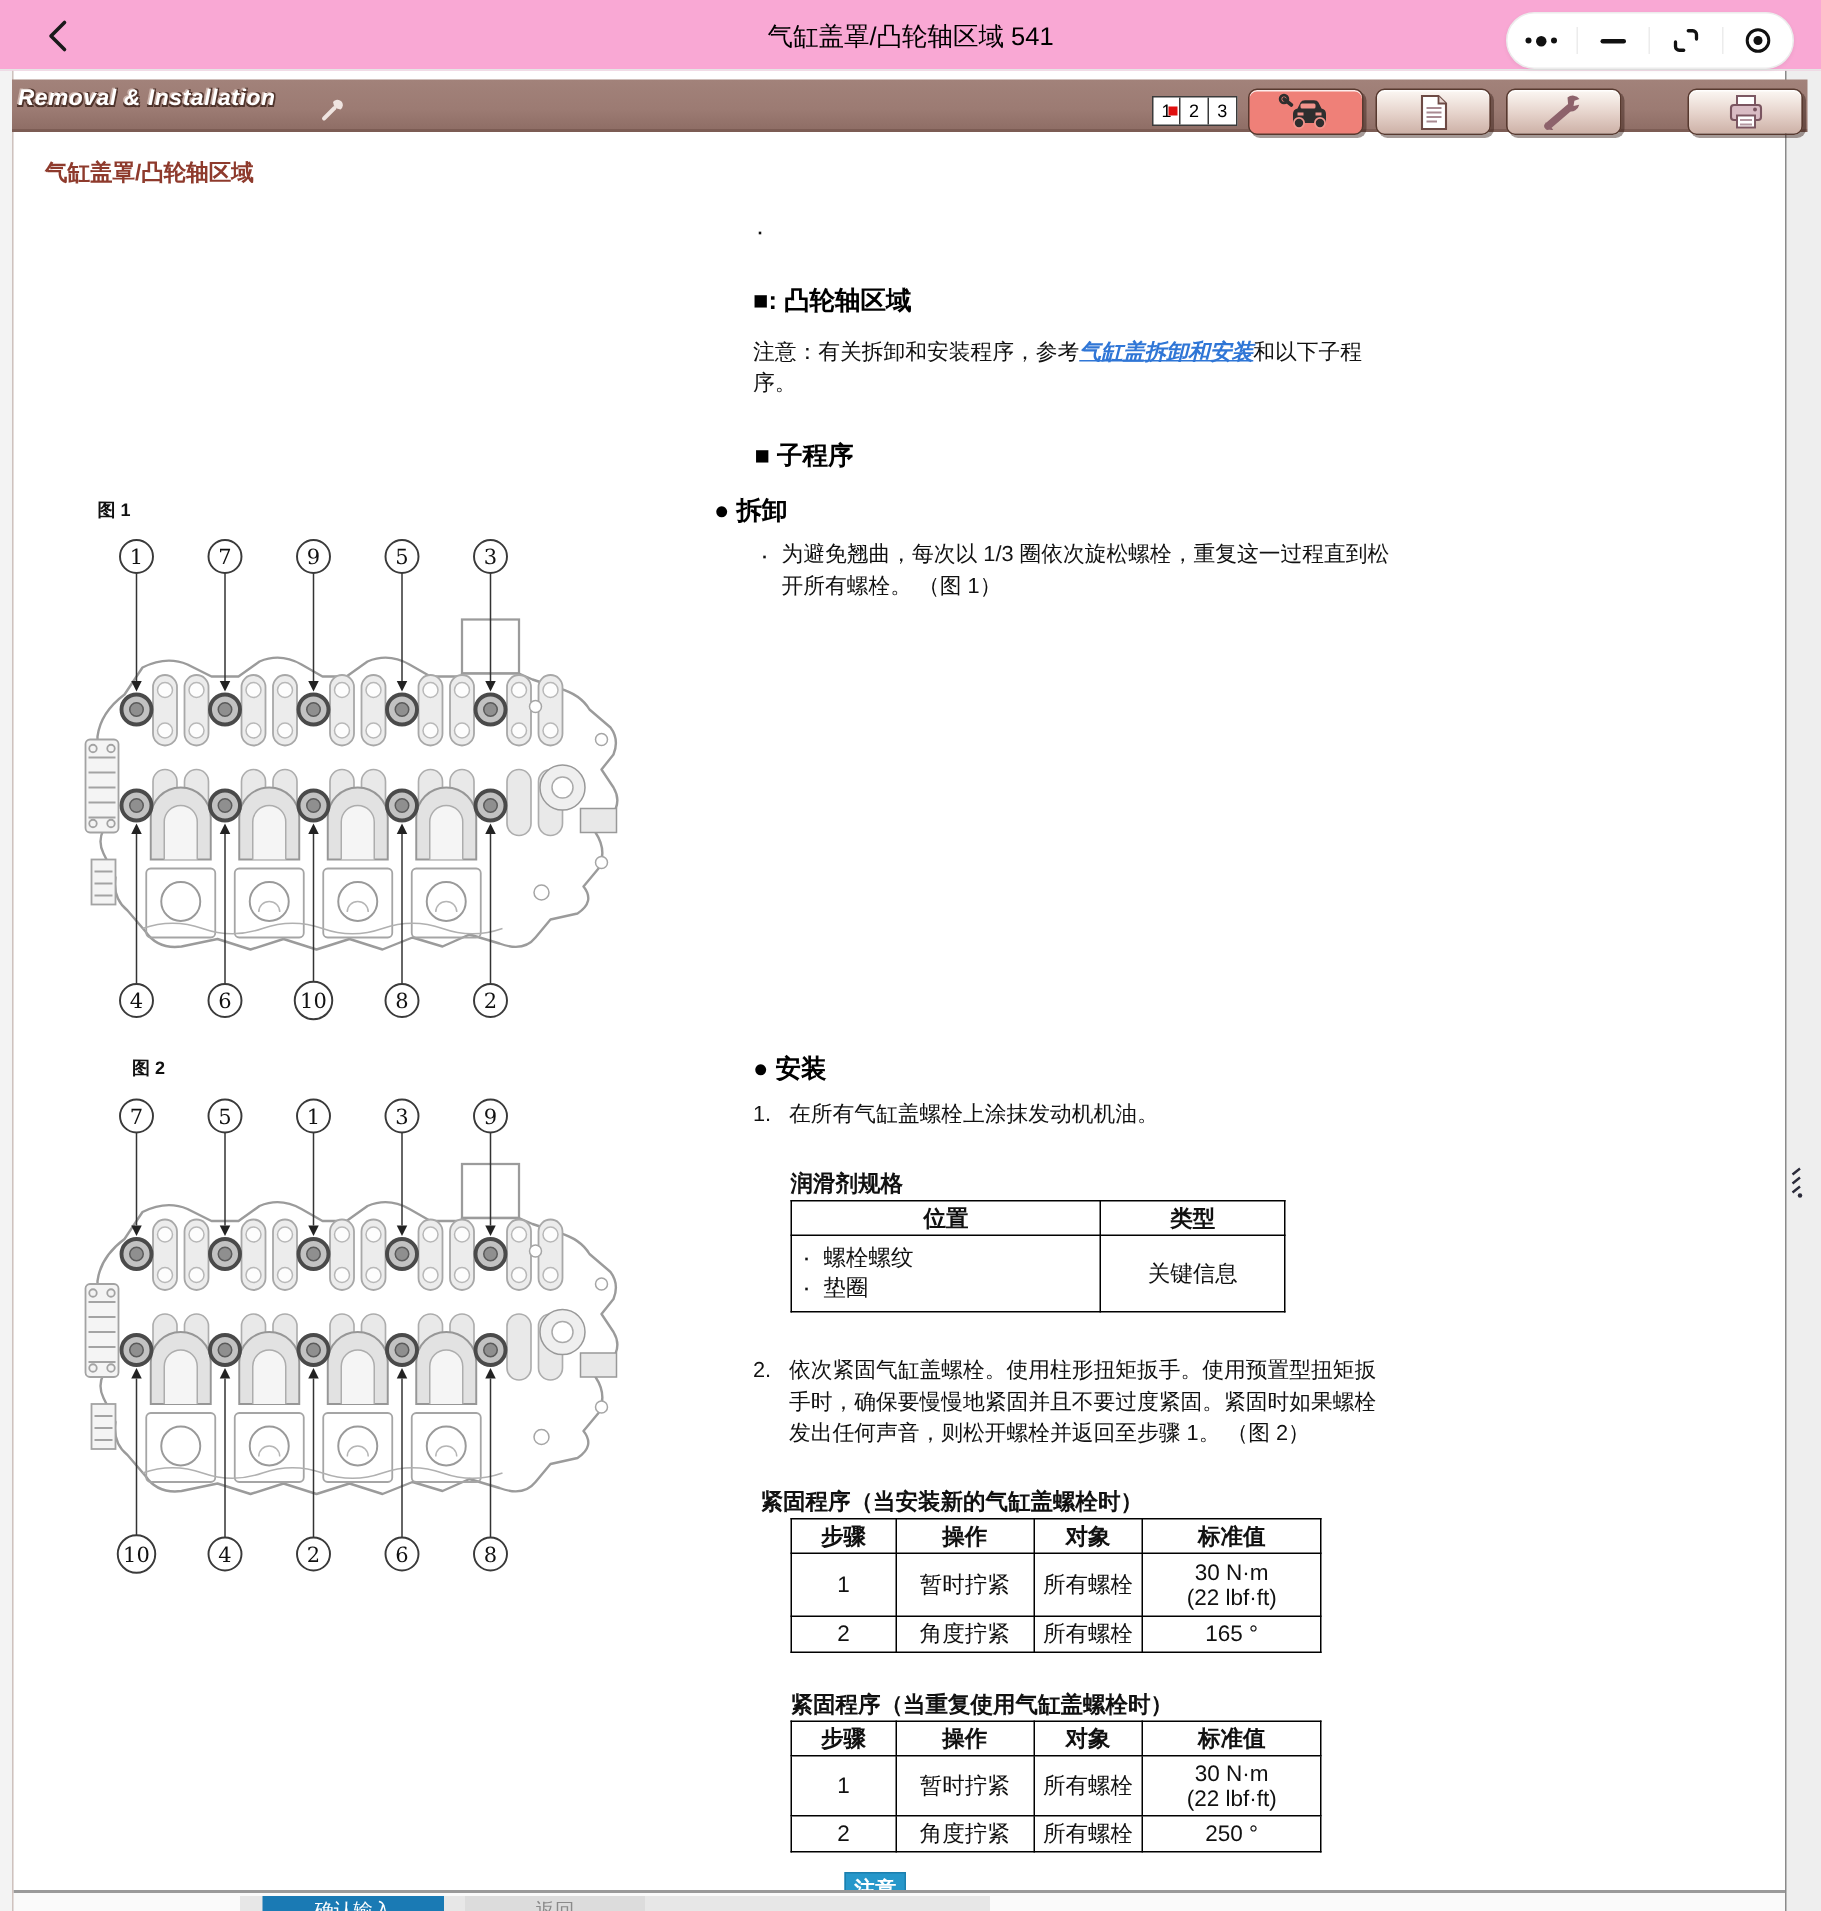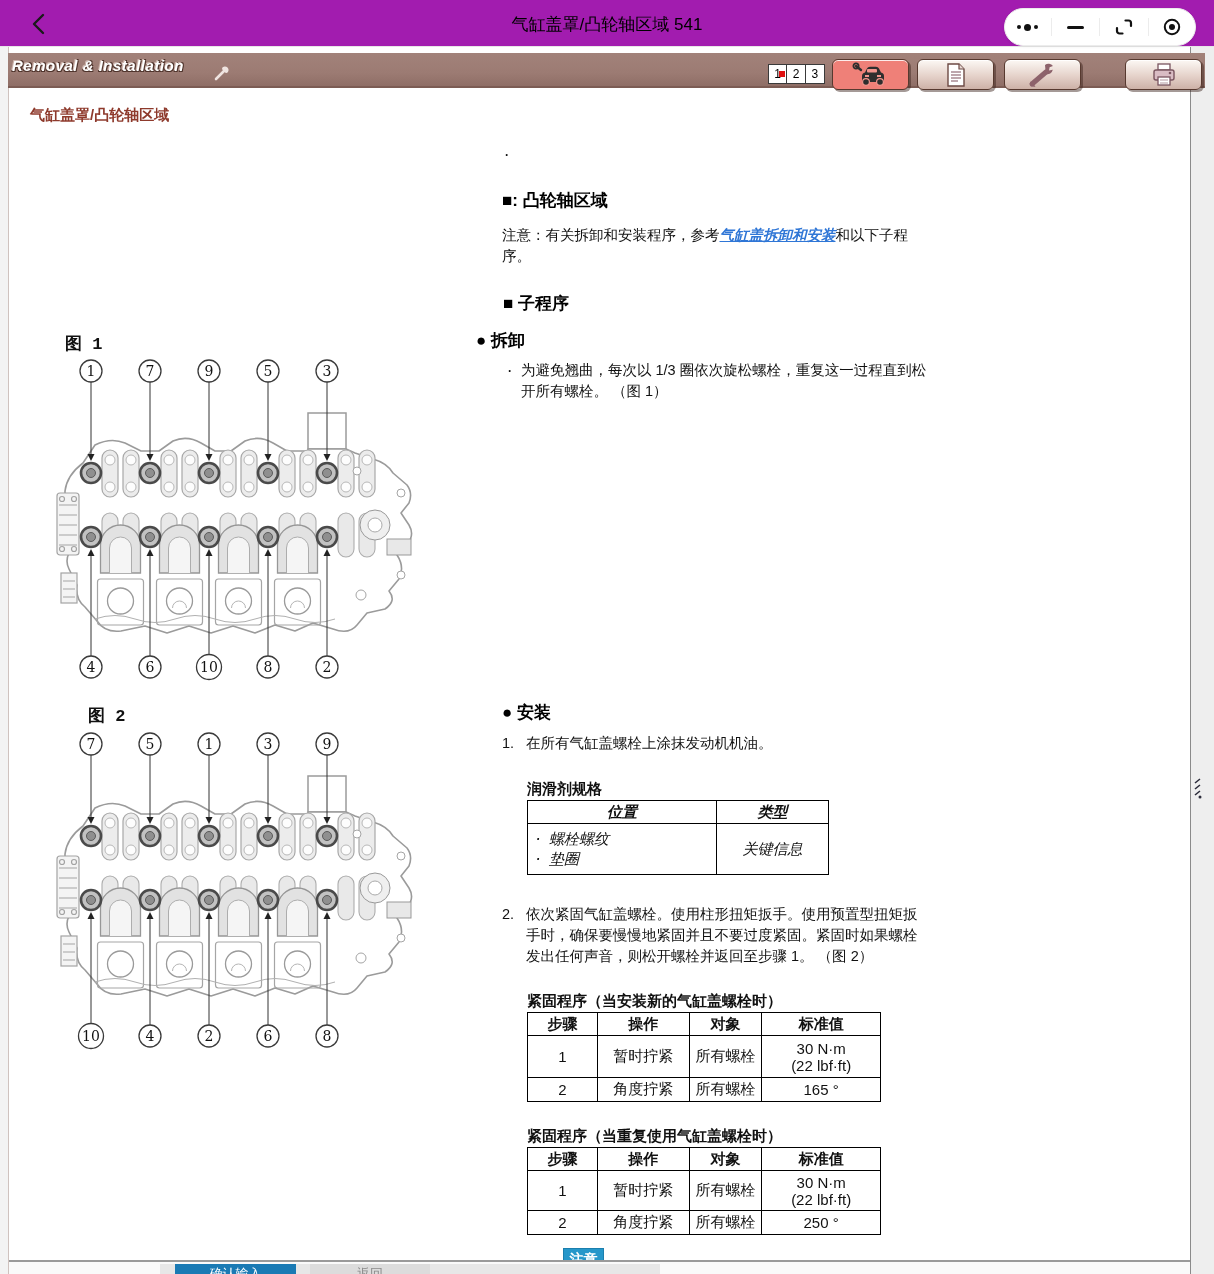--- a/index.html
+++ b/index.html
@@ -1,21 +1,21 @@
 <!DOCTYPE html>
 <html><head>
 <meta charset="utf-8">
 <style>
   * { margin:0; padding:0; box-sizing:border-box; }
   html,body { width:1214px; height:1274px; overflow:hidden; background:#fff;
     font-family:"Liberation Sans","DejaVu Sans",sans-serif; color:#111; }
 
   
   .titlebar { position:absolute; left:0; top:0; width:1214px; height:47px;
-    background:#a21caf; border-bottom:1px solid #e6e6e6; z-index:5; }
+    background:#f9a8d4; border-bottom:1px solid #e6e6e6; z-index:5; }
   .back-btn { position:absolute; left:26px; top:10px; width:28px; height:28px; cursor:pointer; }
   .win-title { position:absolute; left:0; top:13px; width:1214px; text-align:center;
     font-size:17px; font-weight:500; color:#000; }
   .capsule { position:absolute; right:18px; top:8px; height:38px; width:192px;
     background:#fff; border:1px solid #ececec; border-radius:19px;
     display:flex; align-items:center; justify-content:space-around;
     box-shadow:0 1px 3px rgba(0,0,0,.06); }
   .cap-item { display:flex; align-items:center; justify-content:center; width:44px; height:38px; cursor:pointer; }
   .cap-div { width:1px; height:18px; background:#ececec; }
   .dots { display:flex; align-items:center; gap:3px; }
@@ -63,21 +63,21 @@
   
   .tbl-title { position:absolute; font-size:15px; font-weight:bold; }
   table.man { position:absolute; border-collapse:collapse; font-size:15px; }
   table.man th, table.man td { border:1px solid #000; }
   table.man th { font-weight:bold; text-align:center; height:23px; padding:0 4px; }
   td.cc { text-align:center; vertical-align:middle; padding:2px 4px; }
   td.lc { text-align:left; vertical-align:middle; padding:4px 8px; }
   .cellline { line-height:19px; }
 
   
-  .figlabel { position:absolute; font-size:17px; font-weight:bold;font-family:Liberation Mono, monospace; }
+  .figlabel { position:absolute; font-size:12px; font-weight:bold; }
   .figure { position:absolute; left:55px; }
 
   
   .notice { position:absolute; left:563px; top:1248px; width:41px; height:24px;
     background:#2697ca; border:1px solid #1b7fae; color:#fff; font-size:14px; font-weight:bold;
     display:flex; align-items:center; justify-content:center; }
   .footer { position:absolute; left:0; top:1260px; width:1214px; height:14px;
     background:#fafafa; border-top:2px solid #9a9a9a; z-index:2; }
   .footer-panel { position:absolute; left:160px; top:2px; width:500px; height:12px; background:#e7e7e7; }
   .btn-confirm { position:absolute; left:175px; top:2px; width:121px; height:22px;
@@ -354,21 +354,21 @@
 </div>
 
 <div class="h-big" style="left:502px; top:701px;">● 安装</div>
 
 <div class="para flexrow" style="left:502px; top:733px; width:425px;">
   <span class="numcol">1.</span>
   <span style="flex:1">在所有气缸盖螺栓上涂抹发动机机油。</span>
 </div>
 
 <div class="tbl-title" style="left:527px; top:780px;">润滑剂规格</div>
-<table class="man" style="left:527px; top:800px; width:302px;font-style:italic;">
+<table class="man" style="left:527px; top:800px; width:330px;">
   <tbody>
       <tr>
     <th style="width:207px">位置</th>
     <th style="width:123px">类型</th>
   </tr>
   <tr style="height:51px">
     <td class="lc">
       <div class="cellline flexrow">
             <span class="bmark">·</span>
             <span>螺栓螺纹</span>
@@ -381,21 +381,21 @@
     <td class="cc">关键信息</td>
   </tr>
 </tbody>
   </table>
 
 <div class="para flexrow" style="left:502px; top:904px; width:428px;">
   <span class="numcol">2.</span>
   <span style="flex:1">依次紧固气缸盖螺栓。使用柱形扭矩扳手。使用预置型扭矩扳手时，确保要慢慢地紧固并且不要过度紧固。紧固时如果螺栓发出任何声音，则松开螺栓并返回至步骤 1。 （图 2）</span>
 </div>
 
-<div class="tbl-title" style="left:527px; top:992px;">紧固程序（当安装新的气缸盖螺栓时）</div>
+<div class="tbl-title" style="left:507px; top:992px;">紧固程序（当安装新的气缸盖螺栓时）</div>
 <table class="man" style="left:527px; top:1012px; width:354px;">
   <tbody>
       <tr>
     <th style="width:70px">步骤</th>
     <th style="width:92px">操作</th>
     <th style="width:73px">对象</th>
     <th style="width:119px">标准值</th>
   </tr>
   <tr style="height:42px">
     <td class="cc">1</td>

